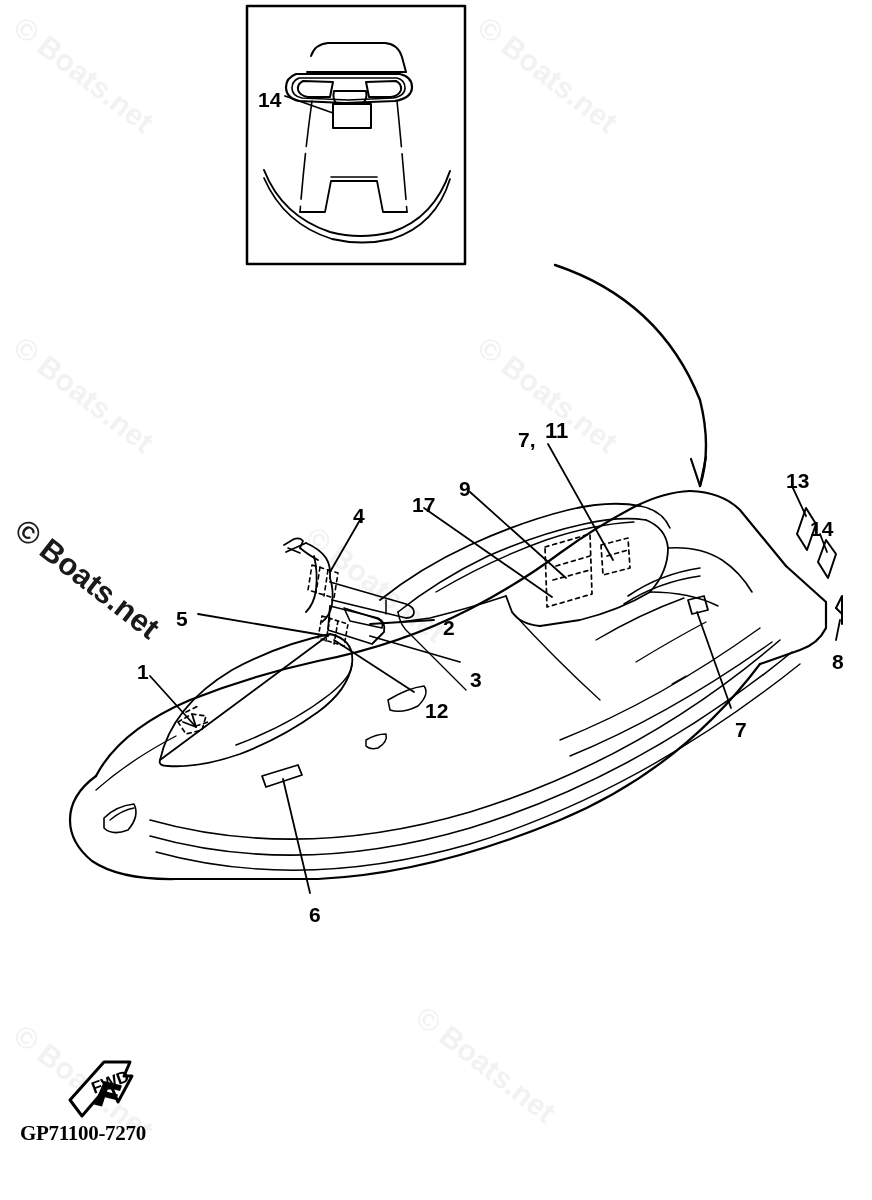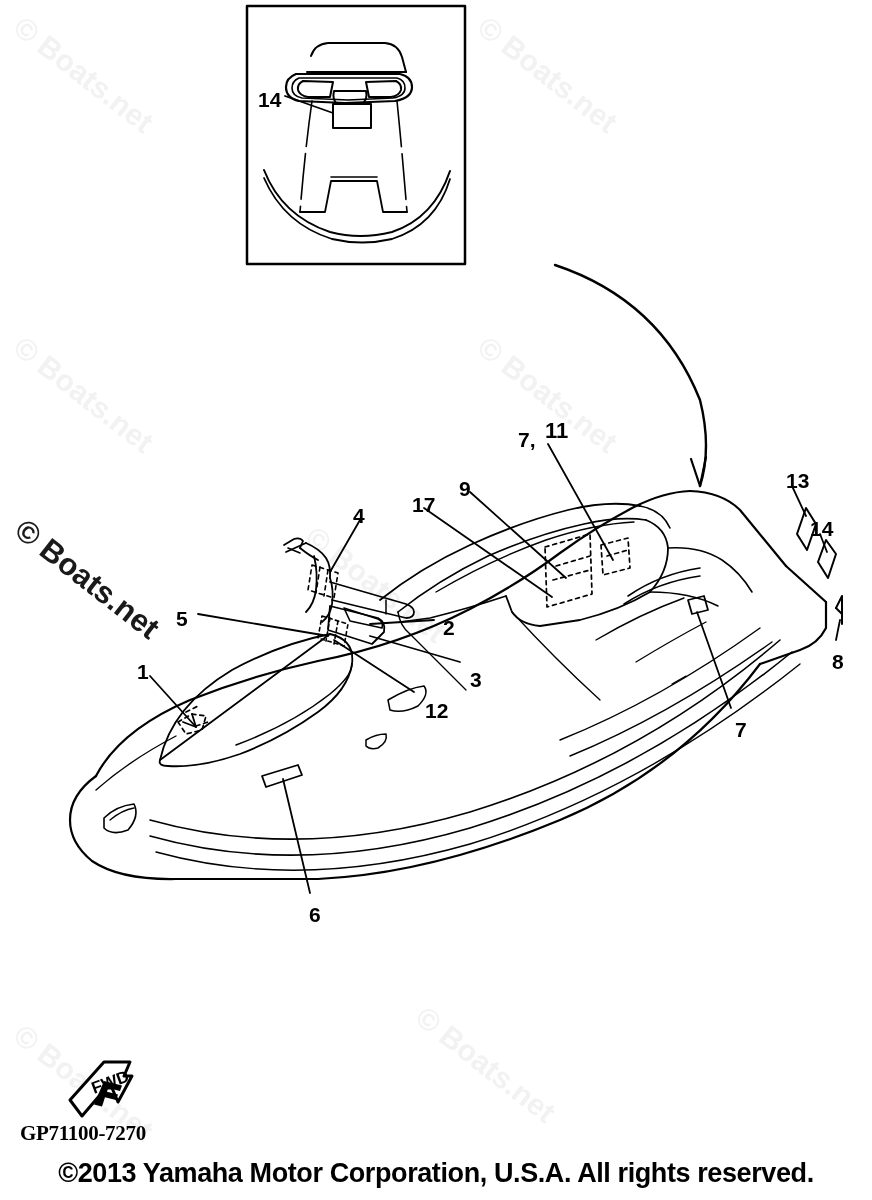--- a/index.html
+++ b/index.html
@@ -340,15 +340,14 @@
     <g fill="#fff" stroke="#000" stroke-width="3" stroke-linejoin="round">
       <path d="M44 4 L70 4 L64 18 L72 18 L58 44 L52 30 L46 30 L22 58 L10 42 Z"></path>
     </g>
     <g fill="#000" stroke="none">
       <path d="M52 4 L70 4 L68 10 L56 10 L55 14 L66 14 L64 20 L53 20 L50 30 L42 30 Z" transform="translate(-8,6) skewY(14)"></path>
     </g>
     <text x="34" y="36" font-family="Liberation Sans, sans-serif" font-size="17" font-weight="700" fill="#000" transform="rotate(-20 34 36)">FWD</text>
   </svg>
 
   <div id="partno">GP71100-7270</div>
-  <div id="copyright">©2013 Yamaha Motor Corporation, U.S.A. All rights reserved.</div>
 
 </div>
 
 </body></html>

